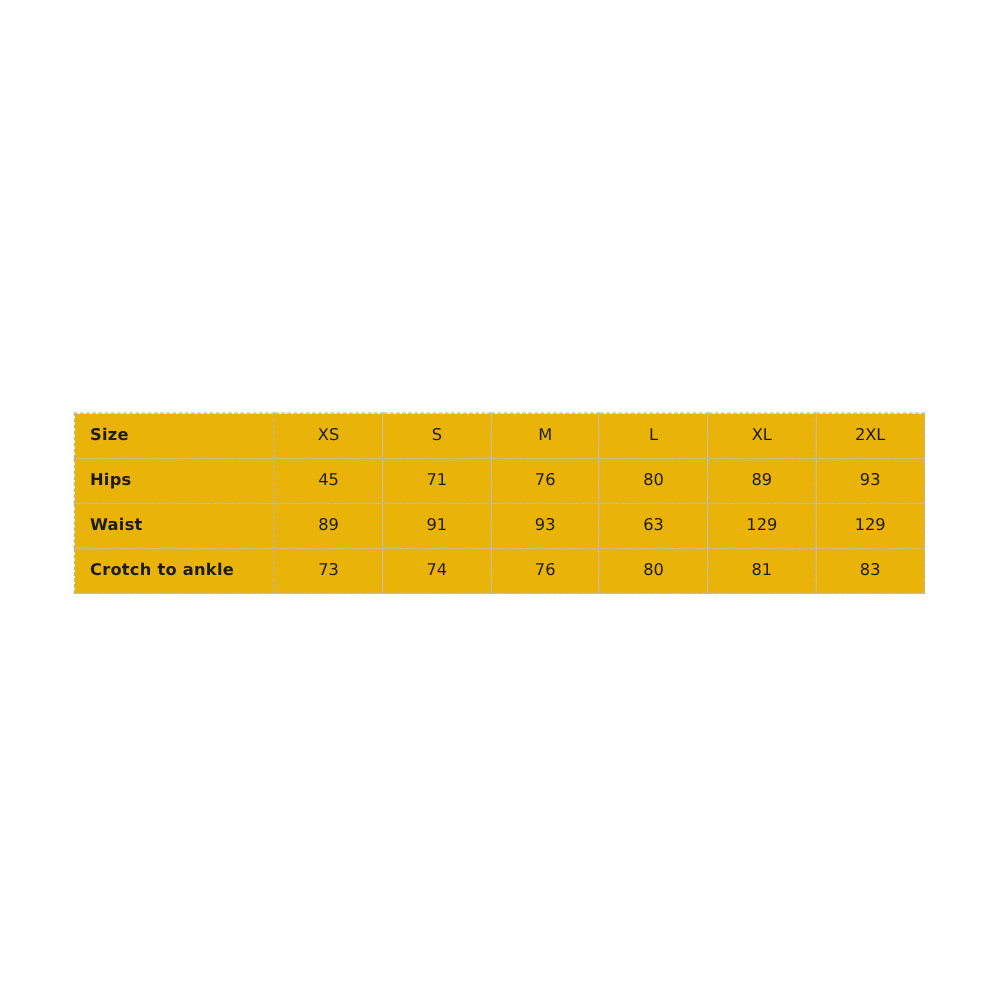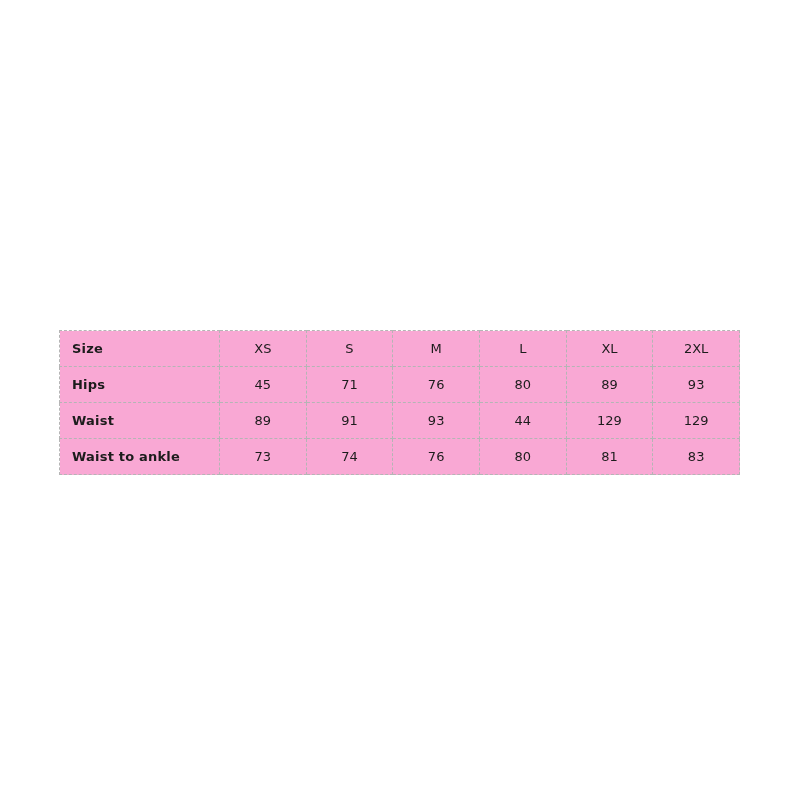--- a/index.html
+++ b/index.html
@@ -29,21 +29,21 @@
     table-layout: fixed;
   }
   table.size-table td {
     border: 1px dashed #b5b5b5;
     height: 35px;
     font-size: 13px;
     color: #1c1c1c;
     text-align: center;
     vertical-align: middle;
     padding: 0;
-    background: #f9a8d4;
+    background: #eab308;
   }
   table.size-table td.label-cell {
     text-align: left;
     font-weight: bold;
     padding-left: 12px;
     letter-spacing: 0.2px;
   }
   table.size-table col.label-col { width: 160px; }
 </style>
 </head>
@@ -78,26 +78,26 @@
           <td>76</td>
           <td>80</td>
           <td>89</td>
           <td>93</td>
         </tr>
         <tr>
           <td class="label-cell">Waist</td>
           <td>89</td>
           <td>91</td>
           <td>93</td>
-          <td>44</td>
+          <td>63</td>
           <td>129</td>
           <td>129</td>
         </tr>
         <tr>
-          <td class="label-cell">Waist to ankle</td>
+          <td class="label-cell">Crotch to ankle</td>
           <td>73</td>
           <td>74</td>
           <td>76</td>
           <td>80</td>
           <td>81</td>
           <td>83</td>
         </tr>
       </tbody>
     </table>
   </div>

